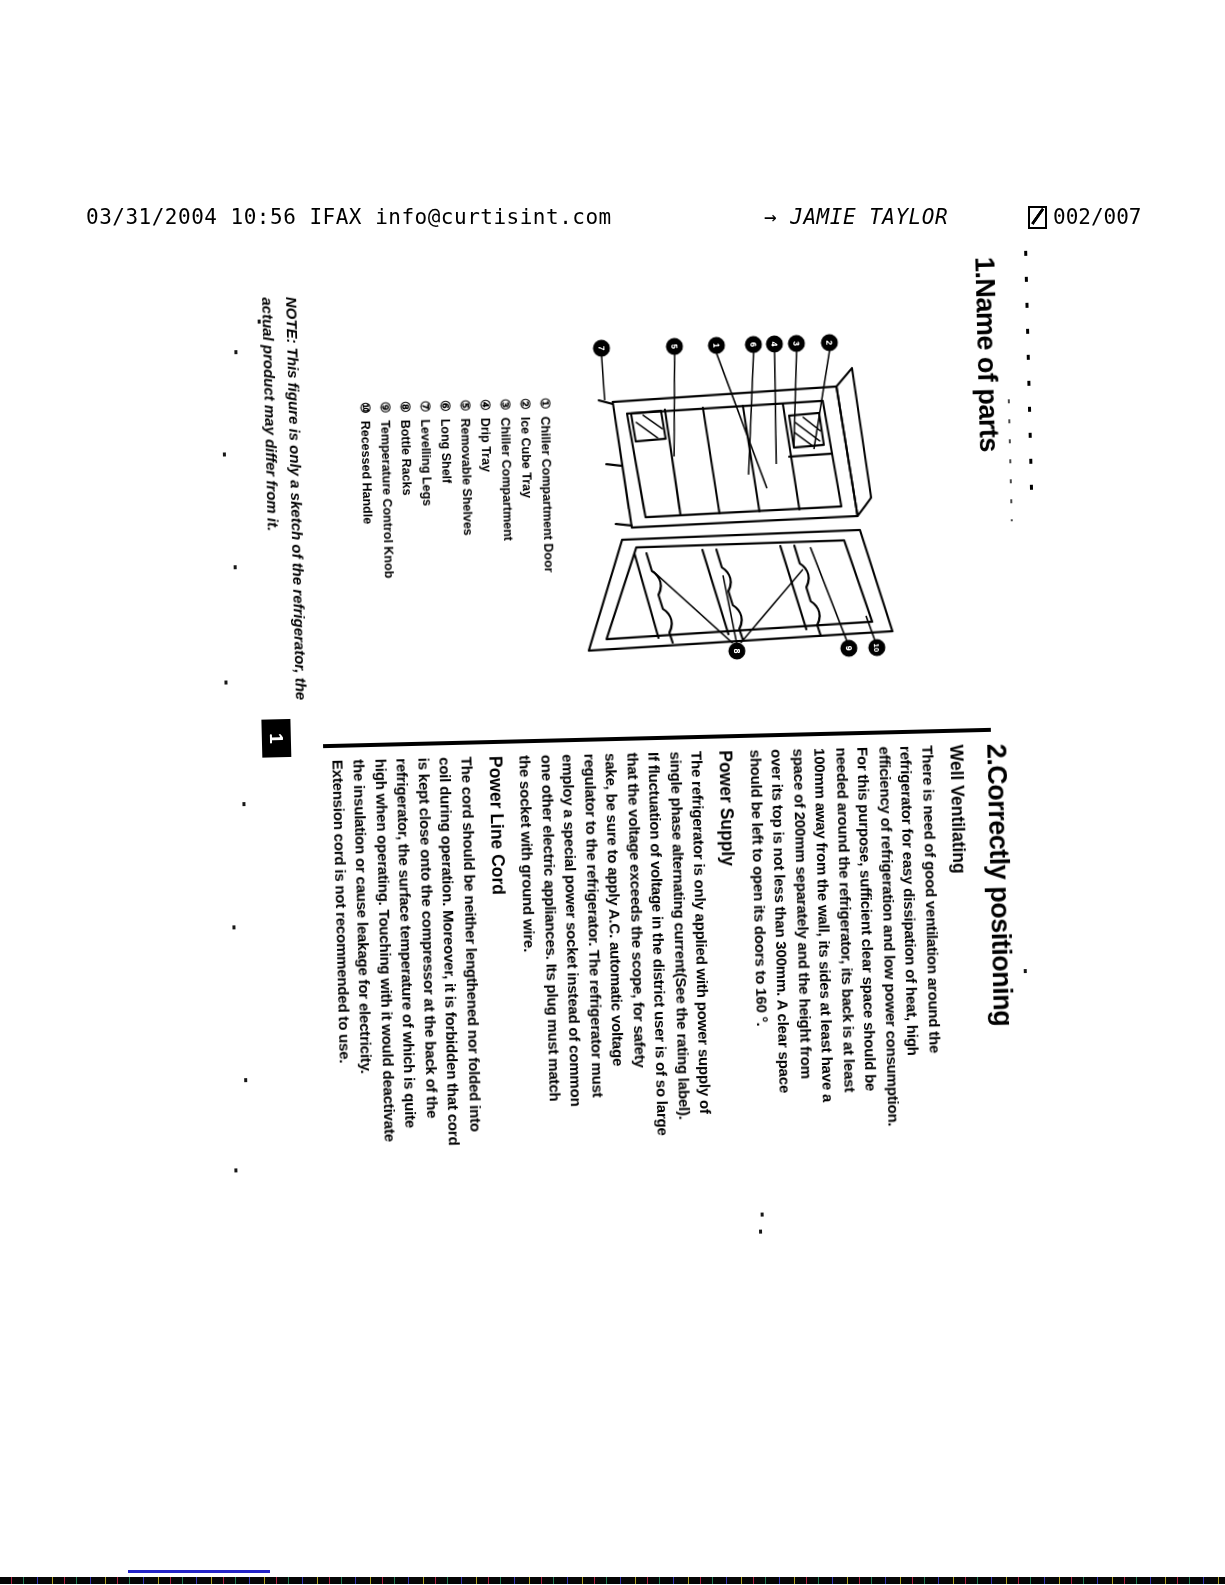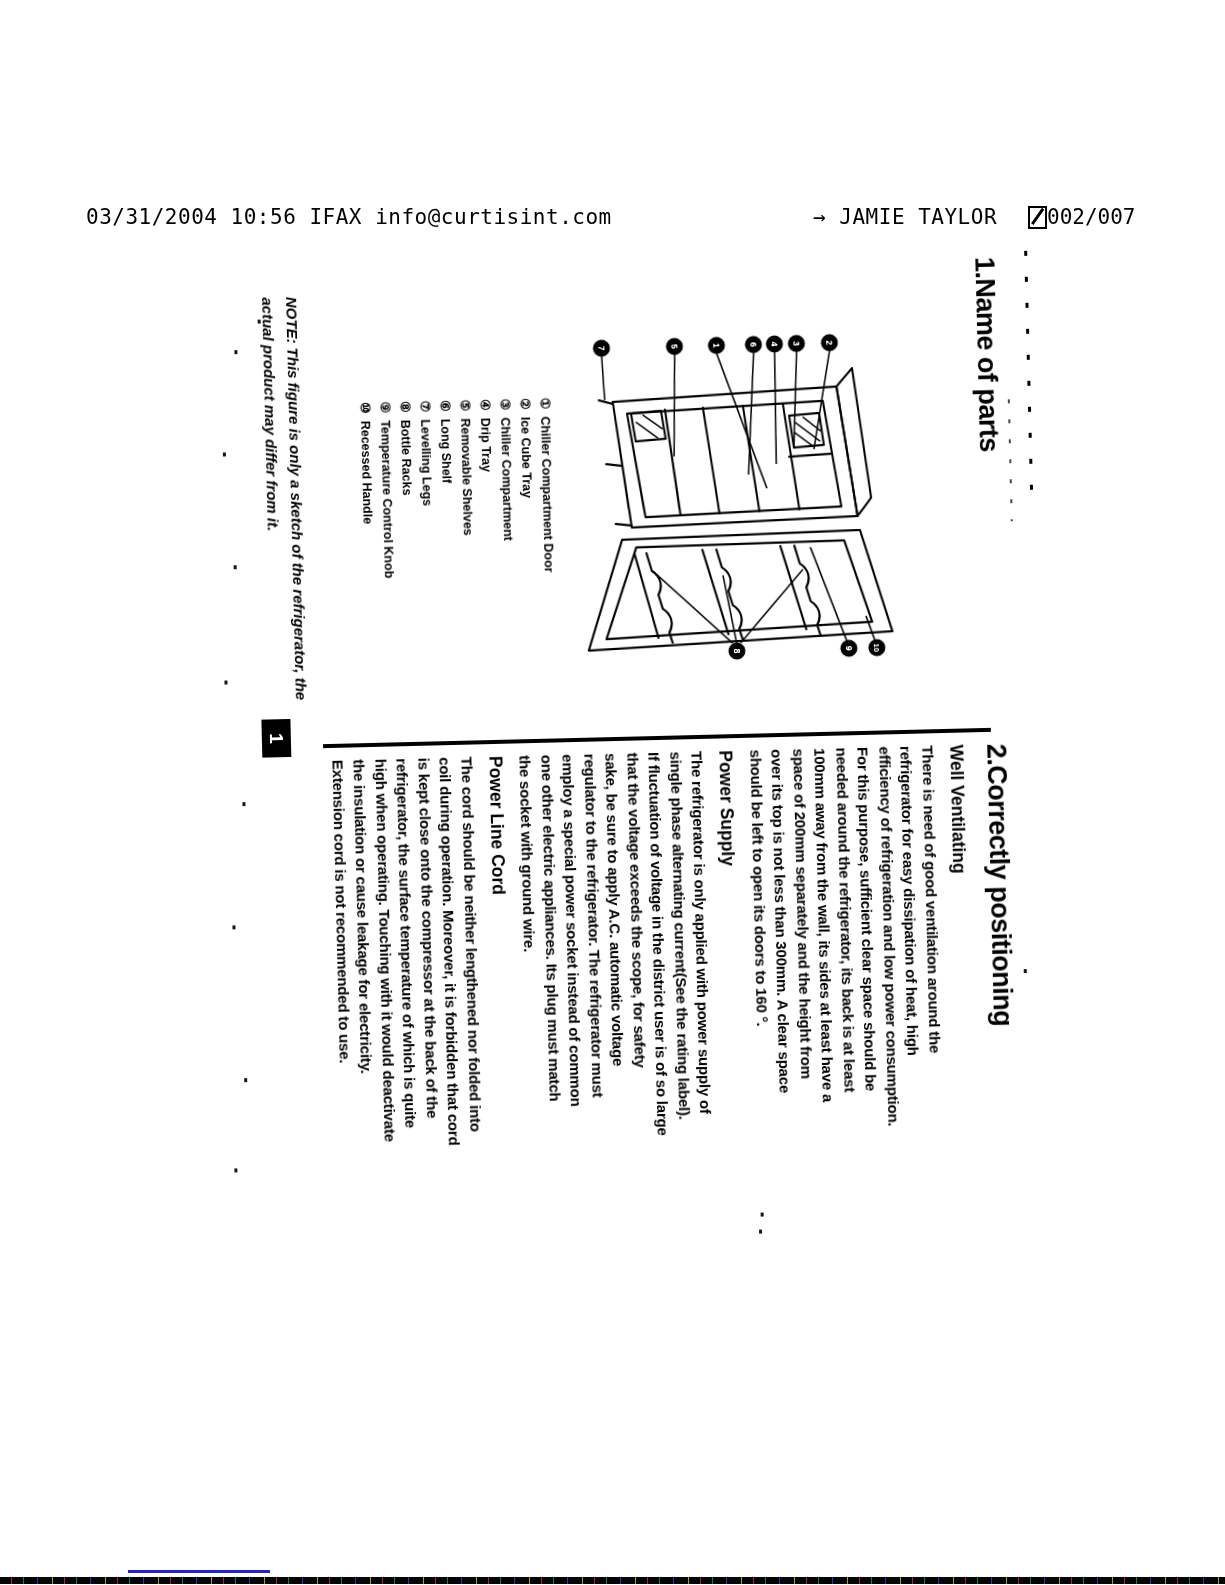--- a/index.html
+++ b/index.html
@@ -7,22 +7,22 @@
     width:1225px;height:1585px;position:relative;background:#ffffff;
     font-family:"Liberation Sans",sans-serif;overflow:hidden;
   }
   
   .fax-header{
     position:absolute;left:0;top:205px;width:1225px;height:30px;
     font-family:"DejaVu Sans Mono",monospace;font-size:21px;color:#141414;
     filter:blur(0.3px) contrast(1.4);
   }
   .fax-left{position:absolute;left:55px;top:0;white-space:nowrap;letter-spacing:0.5px;margin-left:31px;}
-  .fax-to{position:absolute;left:813px;top:0;white-space:nowrap;letter-spacing:0.5px;}
-  .fax-pg{position:absolute;left:1028px;top:0;white-space:nowrap;display:flex;align-items:center;}
+  .fax-to{position:absolute;left:764px;top:0;white-space:nowrap;letter-spacing:0.5px;font-style:italic;}
+  .fax-pg{position:absolute;left:1028px;top:0;white-space:nowrap;display:flex;align-items:center;gap:6px;}
   .pg-icon{display:inline-block;width:15px;height:19px;border:2.5px solid #111;position:relative;background:#fff;}
   .pg-icon::after{content:"";position:absolute;left:-2px;top:7px;width:19px;height:2.5px;background:#111;transform:rotate(-55deg);}
   
   .page{
     position:absolute;left:0;top:0;width:1585px;height:1225px;
     transform-origin:0 0;
     transform:translate(1221px,-4px) rotate(88.6deg);
     color:#0a0a0a;filter:blur(0.45px) contrast(1.5);
   }
   .abs{position:absolute;}

